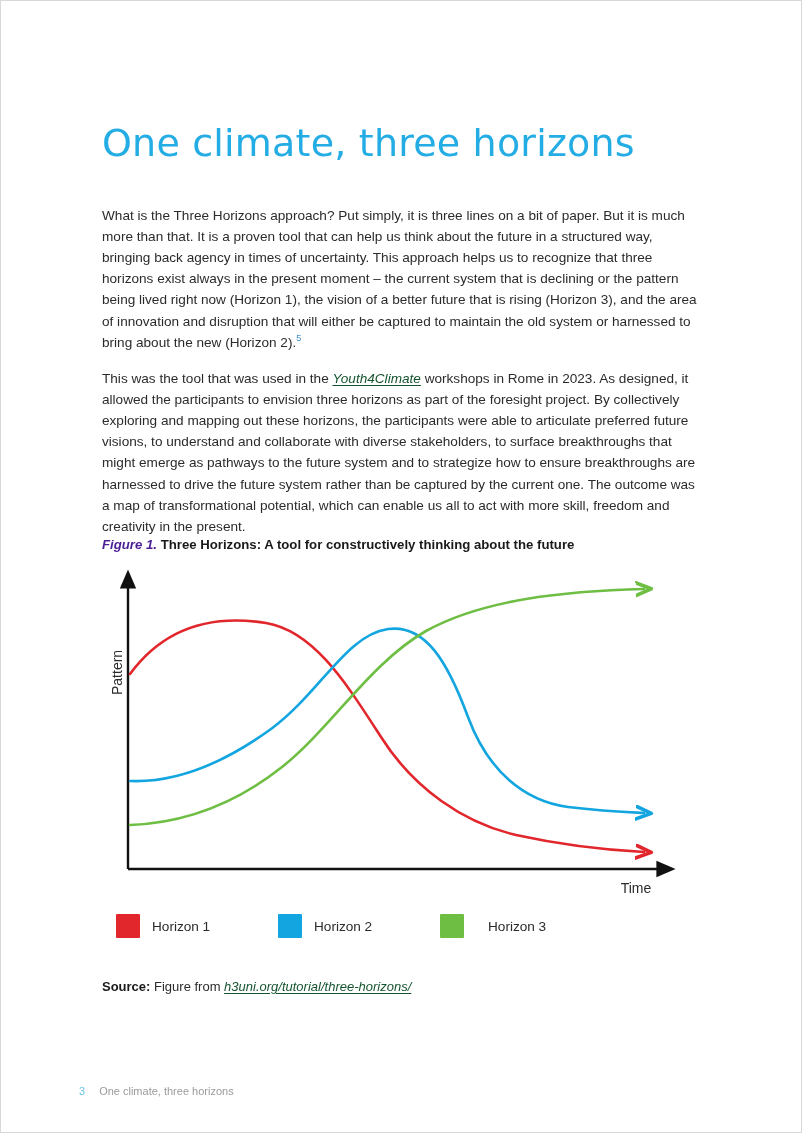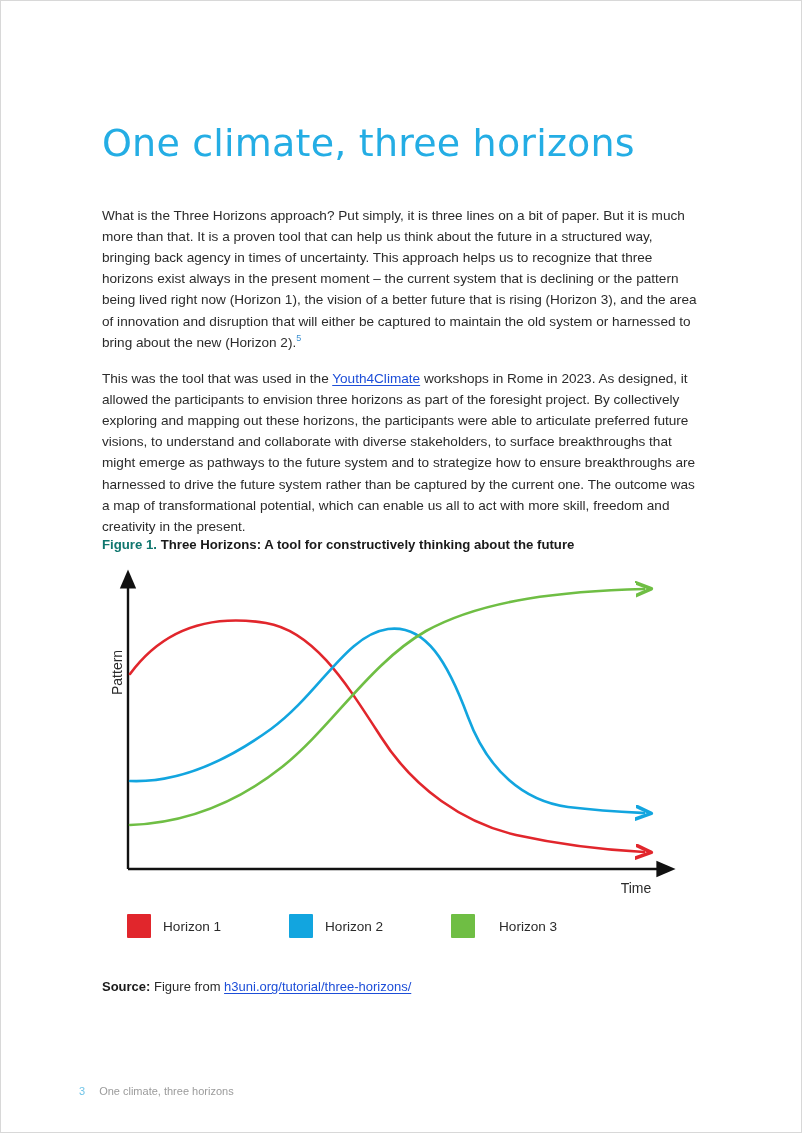--- a/index.html
+++ b/index.html
@@ -49,52 +49,53 @@
   #para-2 { top: 353px; }
 
   .fn-ref {
     font-size: 9px;
     vertical-align: super;
     color: #3a8fd0;
     line-height: 0;
   }
   a.inline-link,
   .inline-link {
-    color: #1d4ed8;
+    color: #14532d;
     text-decoration: underline;
     text-underline-offset: 2px;
+    font-style: italic;
   }
 
   
   .fig-caption {
     position: absolute;
     left: 101px;
     top: 535px;
     width: 600px;
     font-size: 13.2px;
     font-weight: bold;
     line-height: 18px;
     color: #1a1a1a;
   }
-  .fig-caption .fig-num { color: #0f766e; }
+  .fig-caption .fig-num { color: #4c1d95; font-style: italic; }
 
   
   .chart-wrap {
     position: absolute;
     left: 95px;
     top: 566px;
     width: 620px;
     height: 330px;
   }
   .chart-wrap svg { display: block; }
 
   
   .legend {
     position: absolute;
-    left: 126px;
+    left: 115px;
     top: 910px;
     width: 560px;
     height: 30px;
   }
   .legend-item {
     position: absolute;
     top: 0;
     display: flex;
     align-items: center;
     height: 30px;

